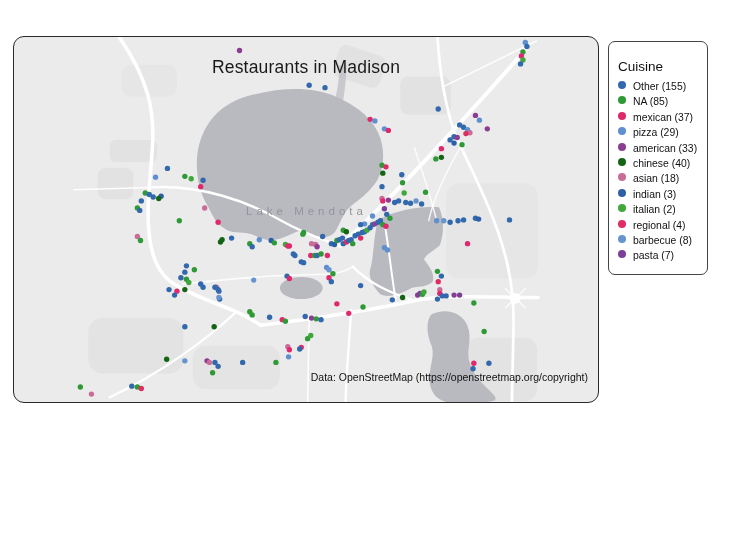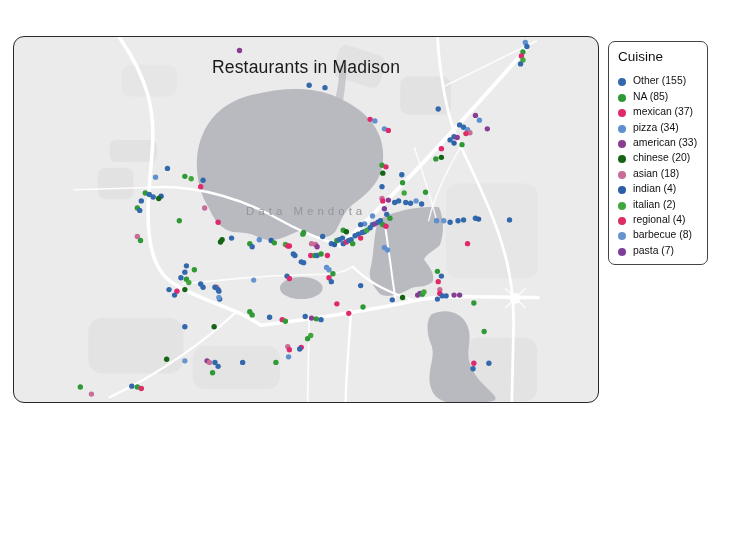--- a/index.html
+++ b/index.html
@@ -23,24 +23,24 @@
     font-size:11.5px;letter-spacing:4px;color:#94949c;pointer-events:none;
   }
   .map-attribution{
     position:absolute;right:10px;bottom:19px;
     font-size:10.5px;color:#111;pointer-events:none;
   }
   
   .legend{
     position:absolute;left:608px;top:41px;width:100px;
     background:#ffffff;border:1px solid #444;border-radius:7px;
-    padding:7px 8px 8px 9px;box-sizing:border-box;
+    padding:17px 8px 8px 9px;box-sizing:border-box;
   }
   .legend-title{font-size:13.5px;color:#111;margin:0 0 7px 0;}
-  .lg-item{display:flex;align-items:flex-end;height:15.4px;}
+  .lg-item{display:flex;align-items:flex-start;height:15.4px;}
   .lg-dot{
     width:8px;height:8px;border-radius:50%;flex:0 0 8px;margin-right:7px;
   }
   .lg-label{font-size:10.4px;color:#111;white-space:nowrap;}
 </style>
 </head>
 <body>
 
 <div class="map-panel">
 
@@ -310,57 +310,58 @@
         <circle cx="415" cy="329" r="3.4" fill="#136413"></circle>
         <circle cx="402" cy="332" r="3.4" fill="#3268ac"></circle>
         <circle cx="505" cy="412" r="3.4" fill="#e0286c"></circle>
         <circle cx="504" cy="419" r="3.4" fill="#3268ac"></circle>
         <circle cx="524" cy="412" r="3.4" fill="#3268ac"></circle>
         <circle cx="518" cy="372" r="3.4" fill="#2f9935"></circle>
       </g>
   </svg>
 
   <div class="map-title">Restaurants in Madison</div>
-  <div class="lake-label">Data Mendota</div>
+  <div class="lake-label">Lake Mendota</div>
+  <div class="map-attribution">Data: OpenStreetMap (https://openstreetmap.org/copyright)</div>
 </div>
 
 <div class="legend">
   <div class="legend-title">Cuisine</div>
   <div>
       <div class="lg-item">
         <span class="lg-dot" style="background: rgb(50, 104, 172);"></span>
         <span class="lg-label">Other (155)</span>
       </div>
       <div class="lg-item">
         <span class="lg-dot" style="background: rgb(47, 153, 53);"></span>
         <span class="lg-label">NA (85)</span>
       </div>
       <div class="lg-item">
         <span class="lg-dot" style="background: rgb(224, 40, 108);"></span>
         <span class="lg-label">mexican (37)</span>
       </div>
       <div class="lg-item">
         <span class="lg-dot" style="background: rgb(94, 143, 206);"></span>
-        <span class="lg-label">pizza (34)</span>
+        <span class="lg-label">pizza (29)</span>
       </div>
       <div class="lg-item">
         <span class="lg-dot" style="background: rgb(138, 61, 146);"></span>
         <span class="lg-label">american (33)</span>
       </div>
       <div class="lg-item">
         <span class="lg-dot" style="background: rgb(19, 100, 19);"></span>
-        <span class="lg-label">chinese (20)</span>
+        <span class="lg-label">chinese (40)</span>
       </div>
       <div class="lg-item">
         <span class="lg-dot" style="background: rgb(201, 108, 152);"></span>
         <span class="lg-label">asian (18)</span>
       </div>
       <div class="lg-item">
         <span class="lg-dot" style="background: rgb(44, 95, 168);"></span>
-        <span class="lg-label">indian (4)</span>
+        <span class="lg-label">indian (3)</span>
       </div>
       <div class="lg-item">
         <span class="lg-dot" style="background: rgb(63, 167, 60);"></span>
         <span class="lg-label">italian (2)</span>
       </div>
       <div class="lg-item">
         <span class="lg-dot" style="background: rgb(222, 45, 99);"></span>
         <span class="lg-label">regional (4)</span>
       </div>
       <div class="lg-item">

